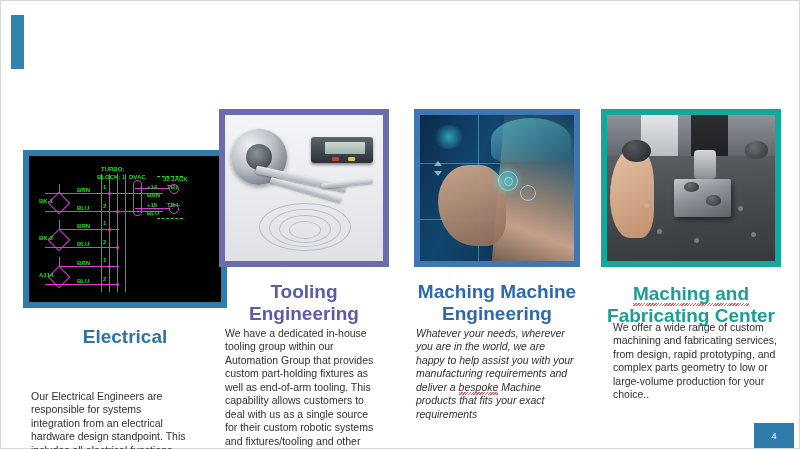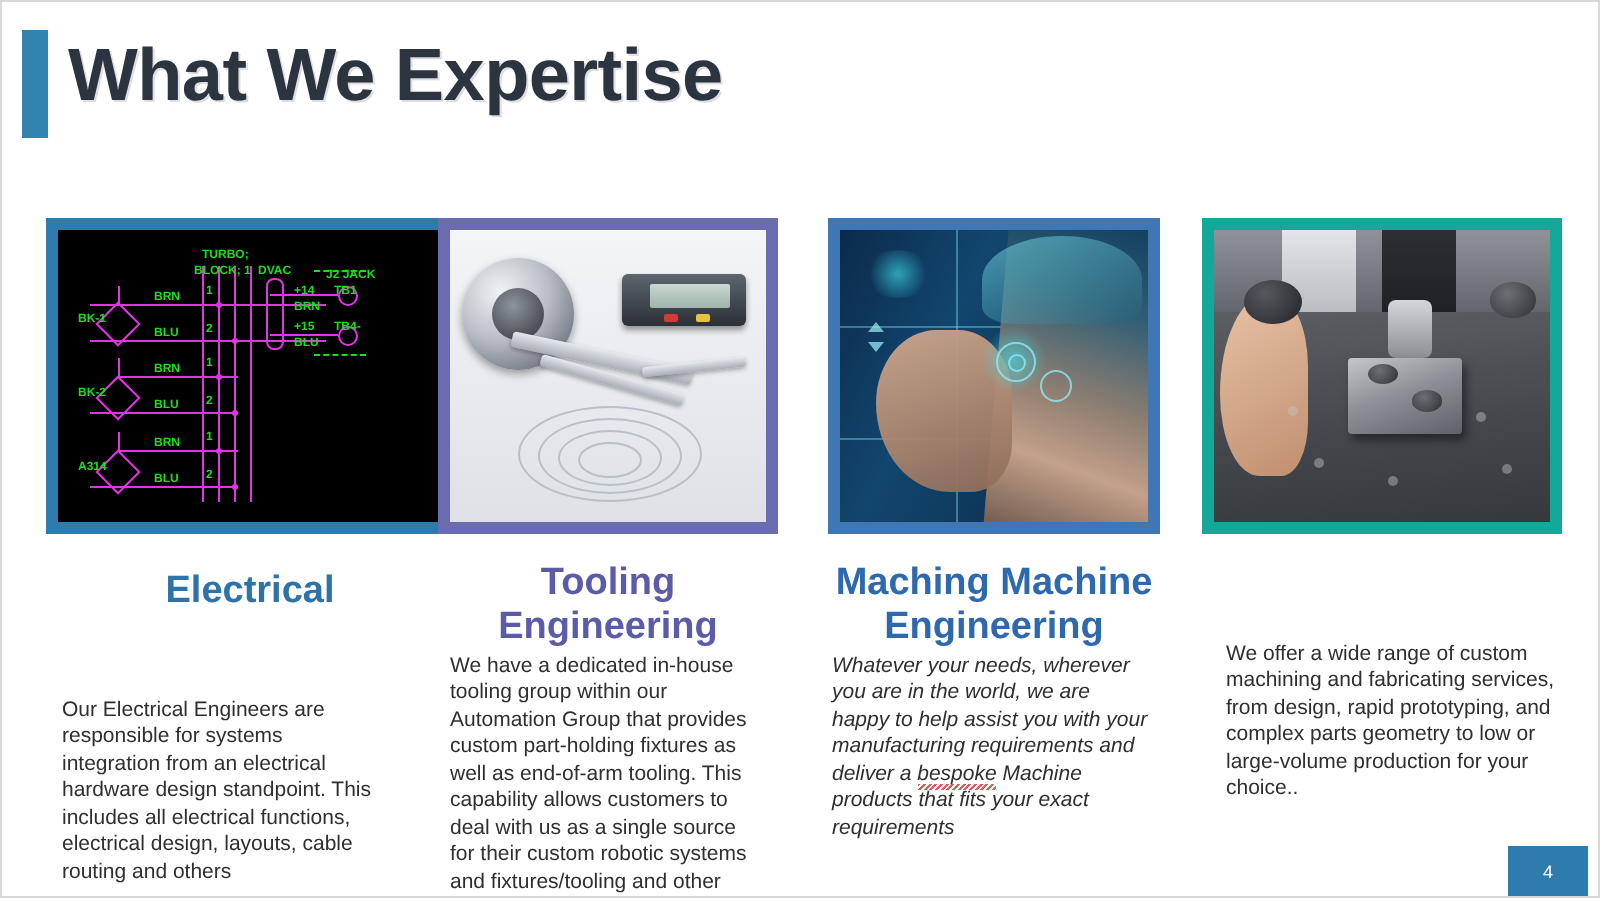--- a/index.html
+++ b/index.html
@@ -68,21 +68,21 @@
   }
   .card-body{
     position:absolute;left:0;width:100%;
     font-size:10.5px;
     line-height:1.28;
     color:#2f2f2f;
     text-align:left;
   }
 
   
-  #card-1{left:22px;width:204px;}
+  #card-1{left:22px;width:204px;margin-top:41px;}
   #card-1 .card-frame{border-color:#2e7cab;}
   #card-1 .card-heading{top:176px;font-size:19px;color:#2d73a8;}
   #card-1 .card-body{top:240px;left:8px;width:160px;}
 
   #card-2{left:218px;width:170px;}
   #card-2 .card-frame{border-color:#6b6bb0;}
   #card-2 .card-heading{top:172px;font-size:19px;color:#5b5ba8;}
   #card-2 .card-body{top:218px;left:6px;width:158px;}
 
   #card-3{left:413px;width:166px;}
@@ -164,21 +164,20 @@
     font-size:9px;
     display:flex;align-items:center;justify-content:center;
   }
 </style>
 </head>
 <body>
 
 <div class="slide">
 
   <div class="title-accent"></div>
-  <div class="page-title">What We Expertise</div>
 
   <div class="card" id="card-1">
     <div class="card-frame">
       <div class="thumb">
         <div class="sch">
 
           <div class="wire" style="left:72px;top:18px;width:1px;height:118px;"></div>
           <div class="wire" style="left:80px;top:18px;width:1px;height:118px;"></div>
           <div class="wire" style="left:88px;top:18px;width:1px;height:118px;"></div>
           <div class="wire" style="left:96px;top:18px;width:1px;height:118px;"></div>
@@ -321,18 +320,22 @@
           <div class="knob"></div>
           <div class="dot" style="left:22%;top:60%;"></div>
           <div class="dot" style="left:30%;top:78%;"></div>
           <div class="dot" style="left:52%;top:84%;"></div>
           <div class="dot" style="left:78%;top:62%;"></div>
           <div class="dot" style="left:86%;top:80%;"></div>
           <div class="hole" style="left:82%;top:18%;width:14%;height:12%;"></div>
         </div>
       </div>
     </div>
+    <div class="card-heading">
+      <span class="squiggle">Maching and</span><br>
+      <span>Fabricating Center</span>
+    </div>
     <div class="card-body">We offer a wide range of custom machining and fabricating services, from design, rapid prototyping, and complex parts geometry to low or large-volume production for your choice..</div>
   </div>
 
   <div class="slide-number">4</div>
 
 </div>
 
 </body></html>

